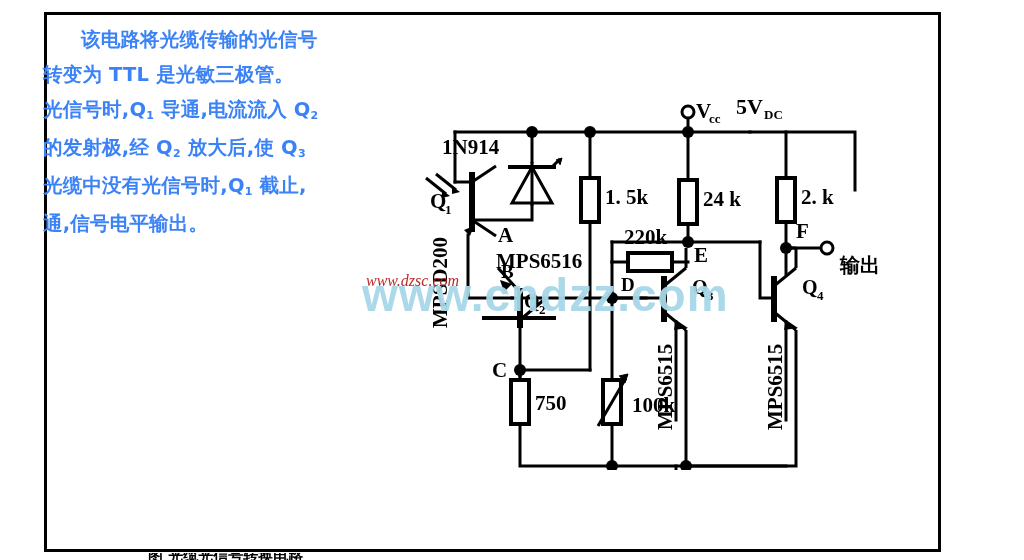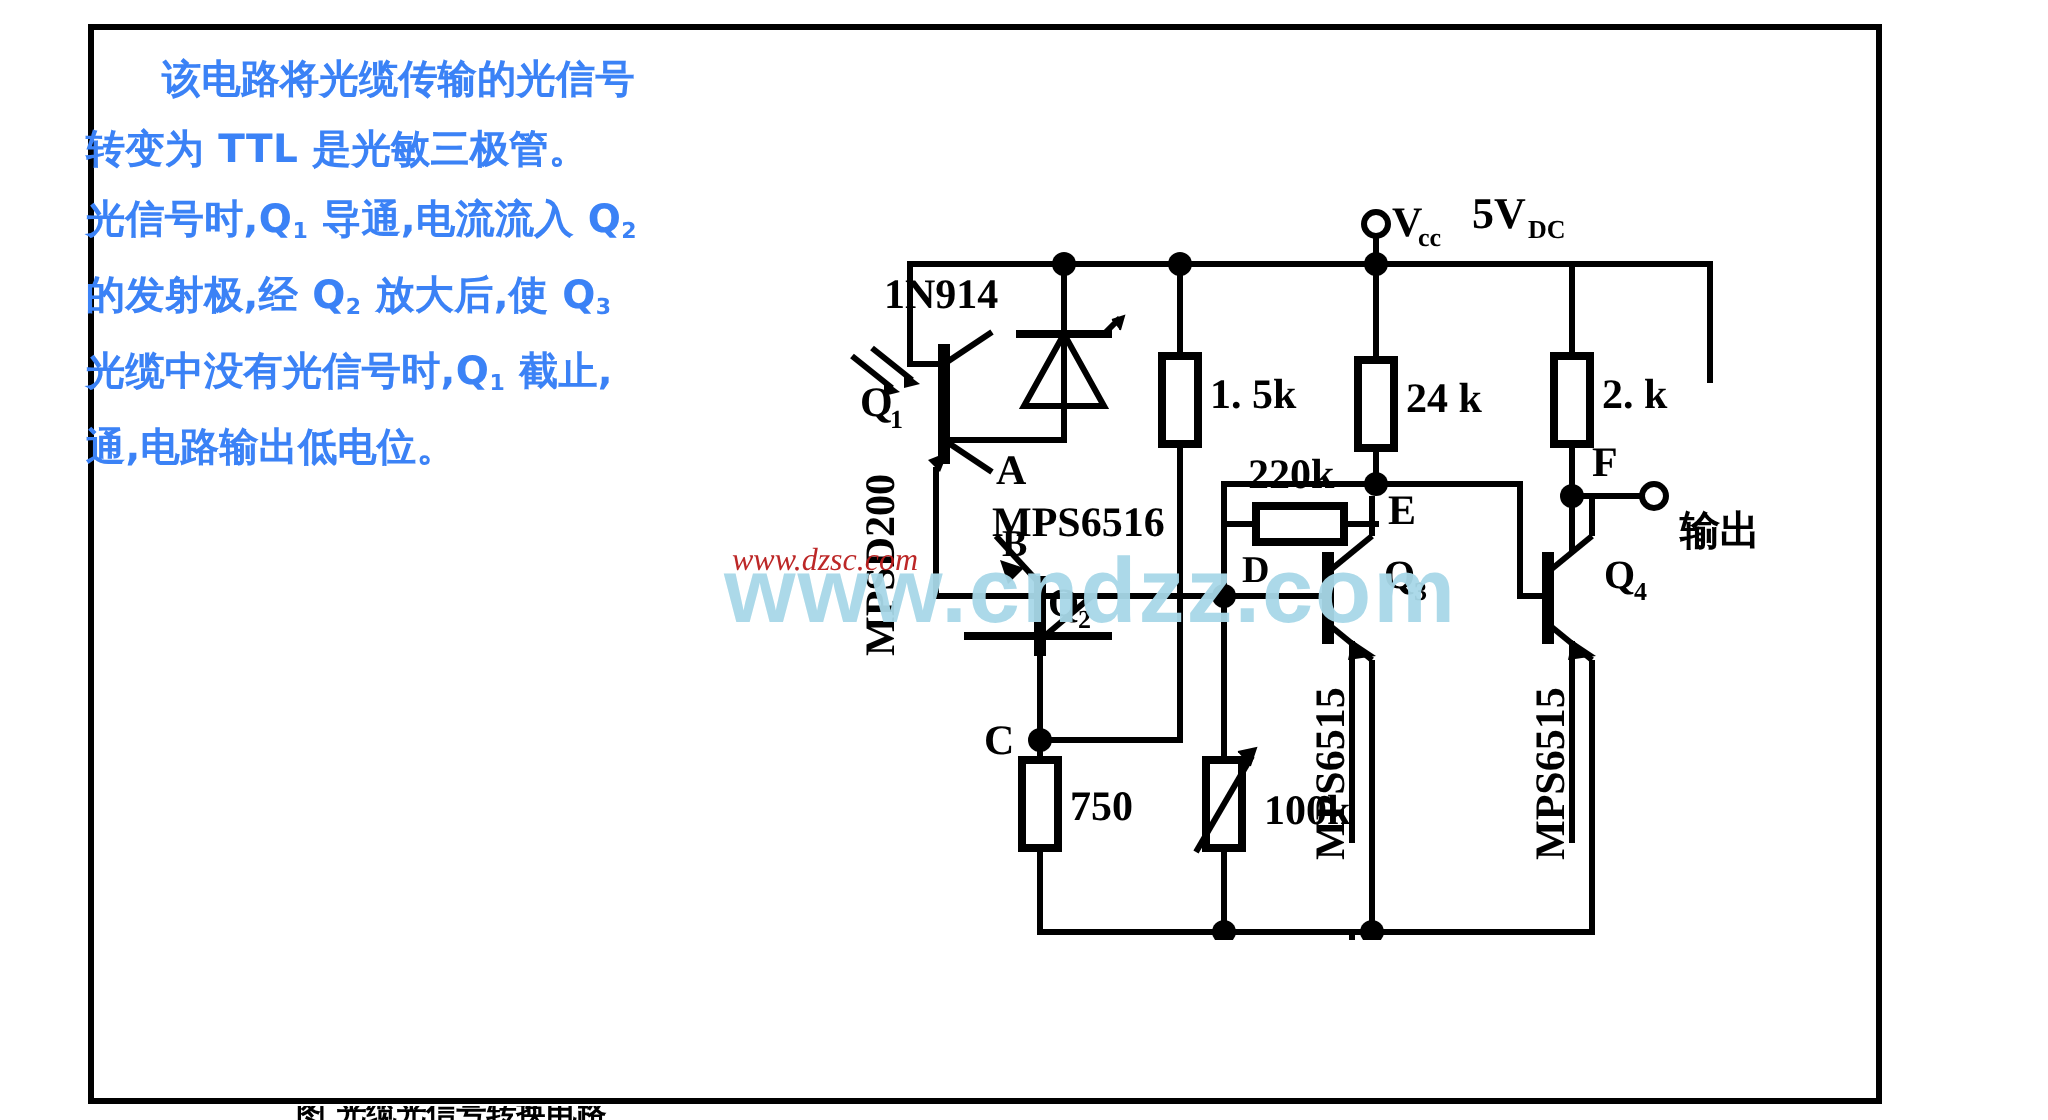--- a/index.html
+++ b/index.html
@@ -48,21 +48,21 @@
 <div id="page">
 
   <div id="frame"></div>
 
   <div id="desc">
     <p class="ind">该电路将光缆传输的光信号</p>
     <p>转变为 TTL 是光敏三极管。</p>
     <p>光信号时,Q<sub>1</sub> 导通,电流流入 Q<sub>2</sub></p>
     <p>的发射极,经 Q<sub>2</sub> 放大后,使 Q<sub>3</sub></p>
     <p>光缆中没有光信号时,Q<sub>1</sub> 截止,</p>
-    <p>通,电路输出低电位。</p>
+    <p>通,信号电平输出。</p>
   </div>
 
   <svg id="sch" viewBox="0 0 540 400">
     <g stroke="#000" stroke-width="3" fill="none" stroke-linecap="square">
 
       <path d="M55 62 L350 62"></path>
       <path d="M350 62 L455 62 L455 120"></path>
 
       <path d="M288 62 L288 44"></path>
 

